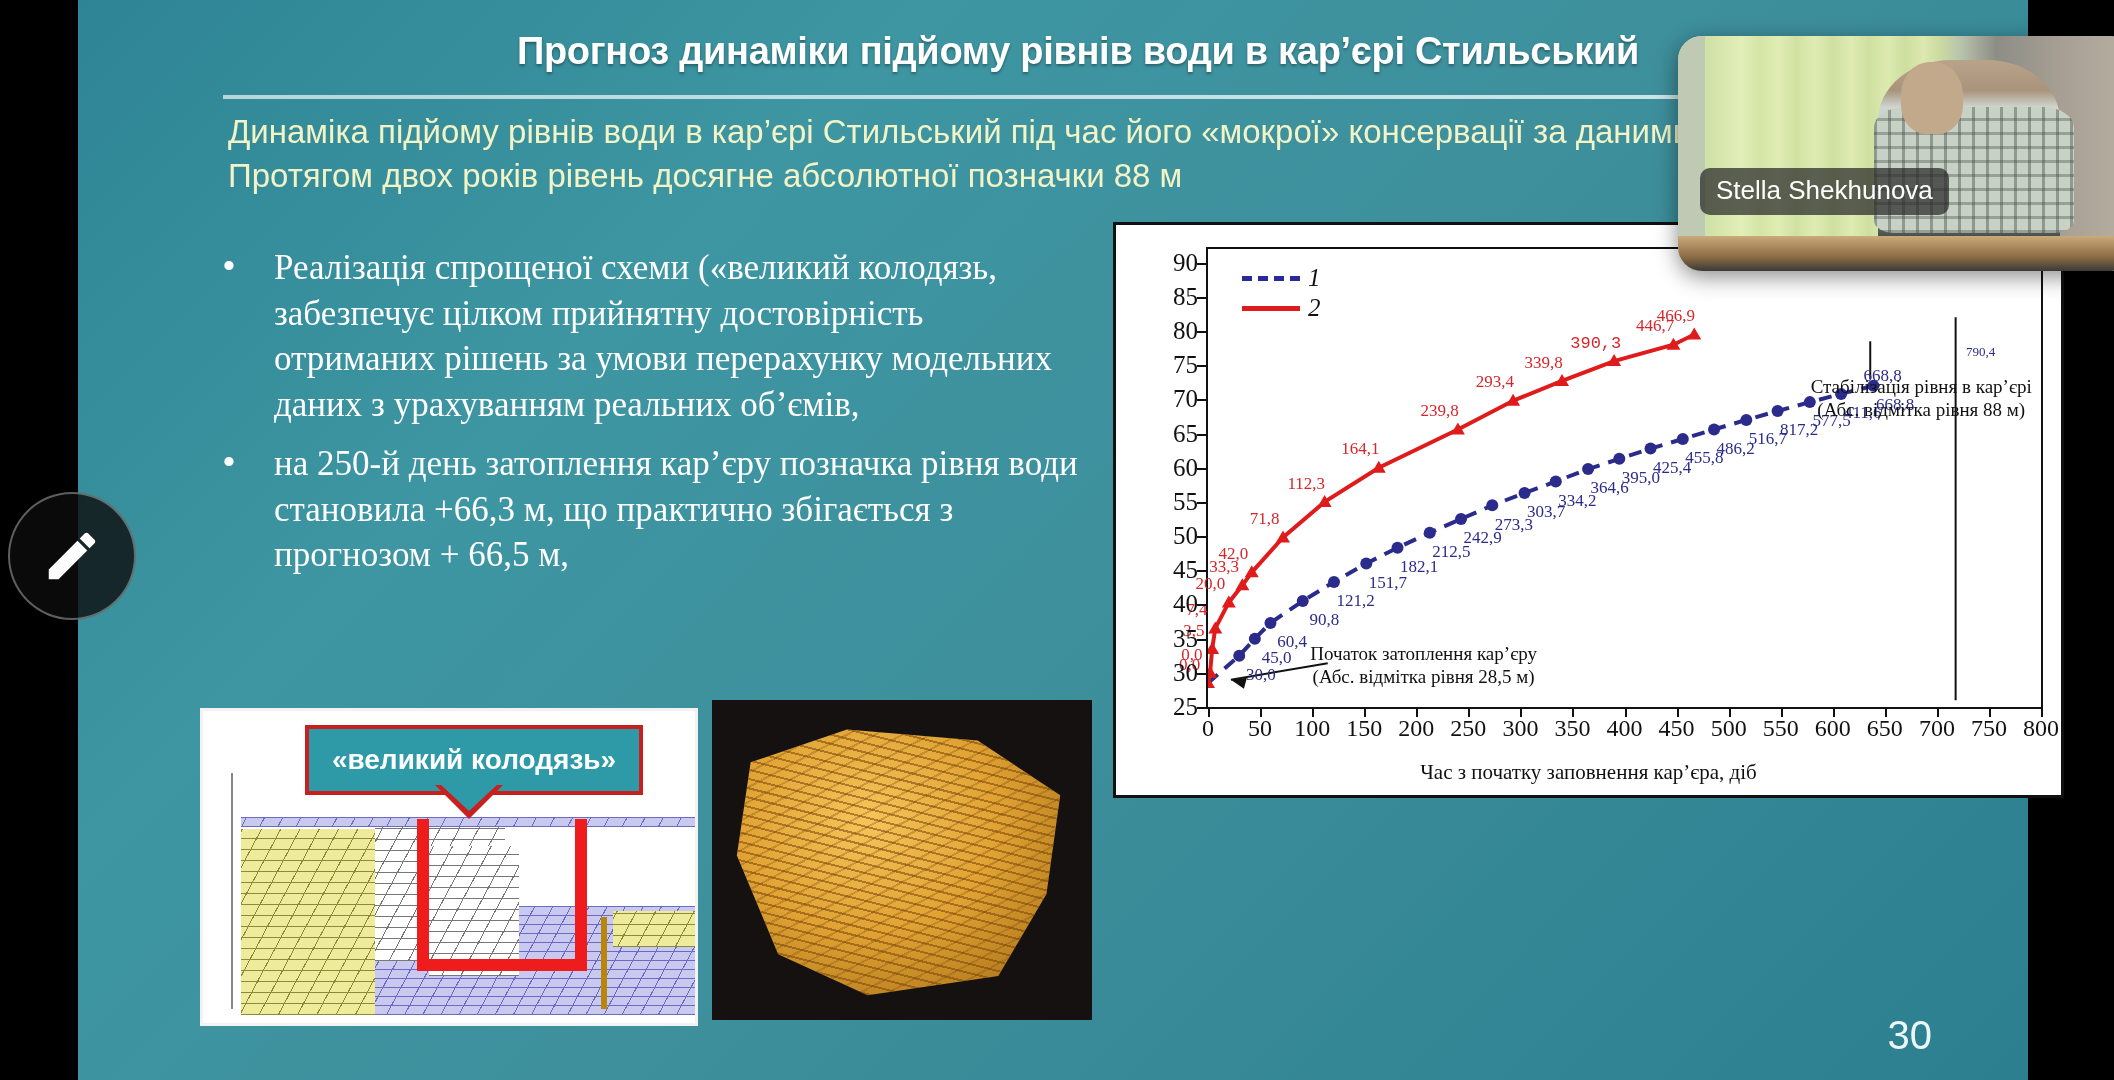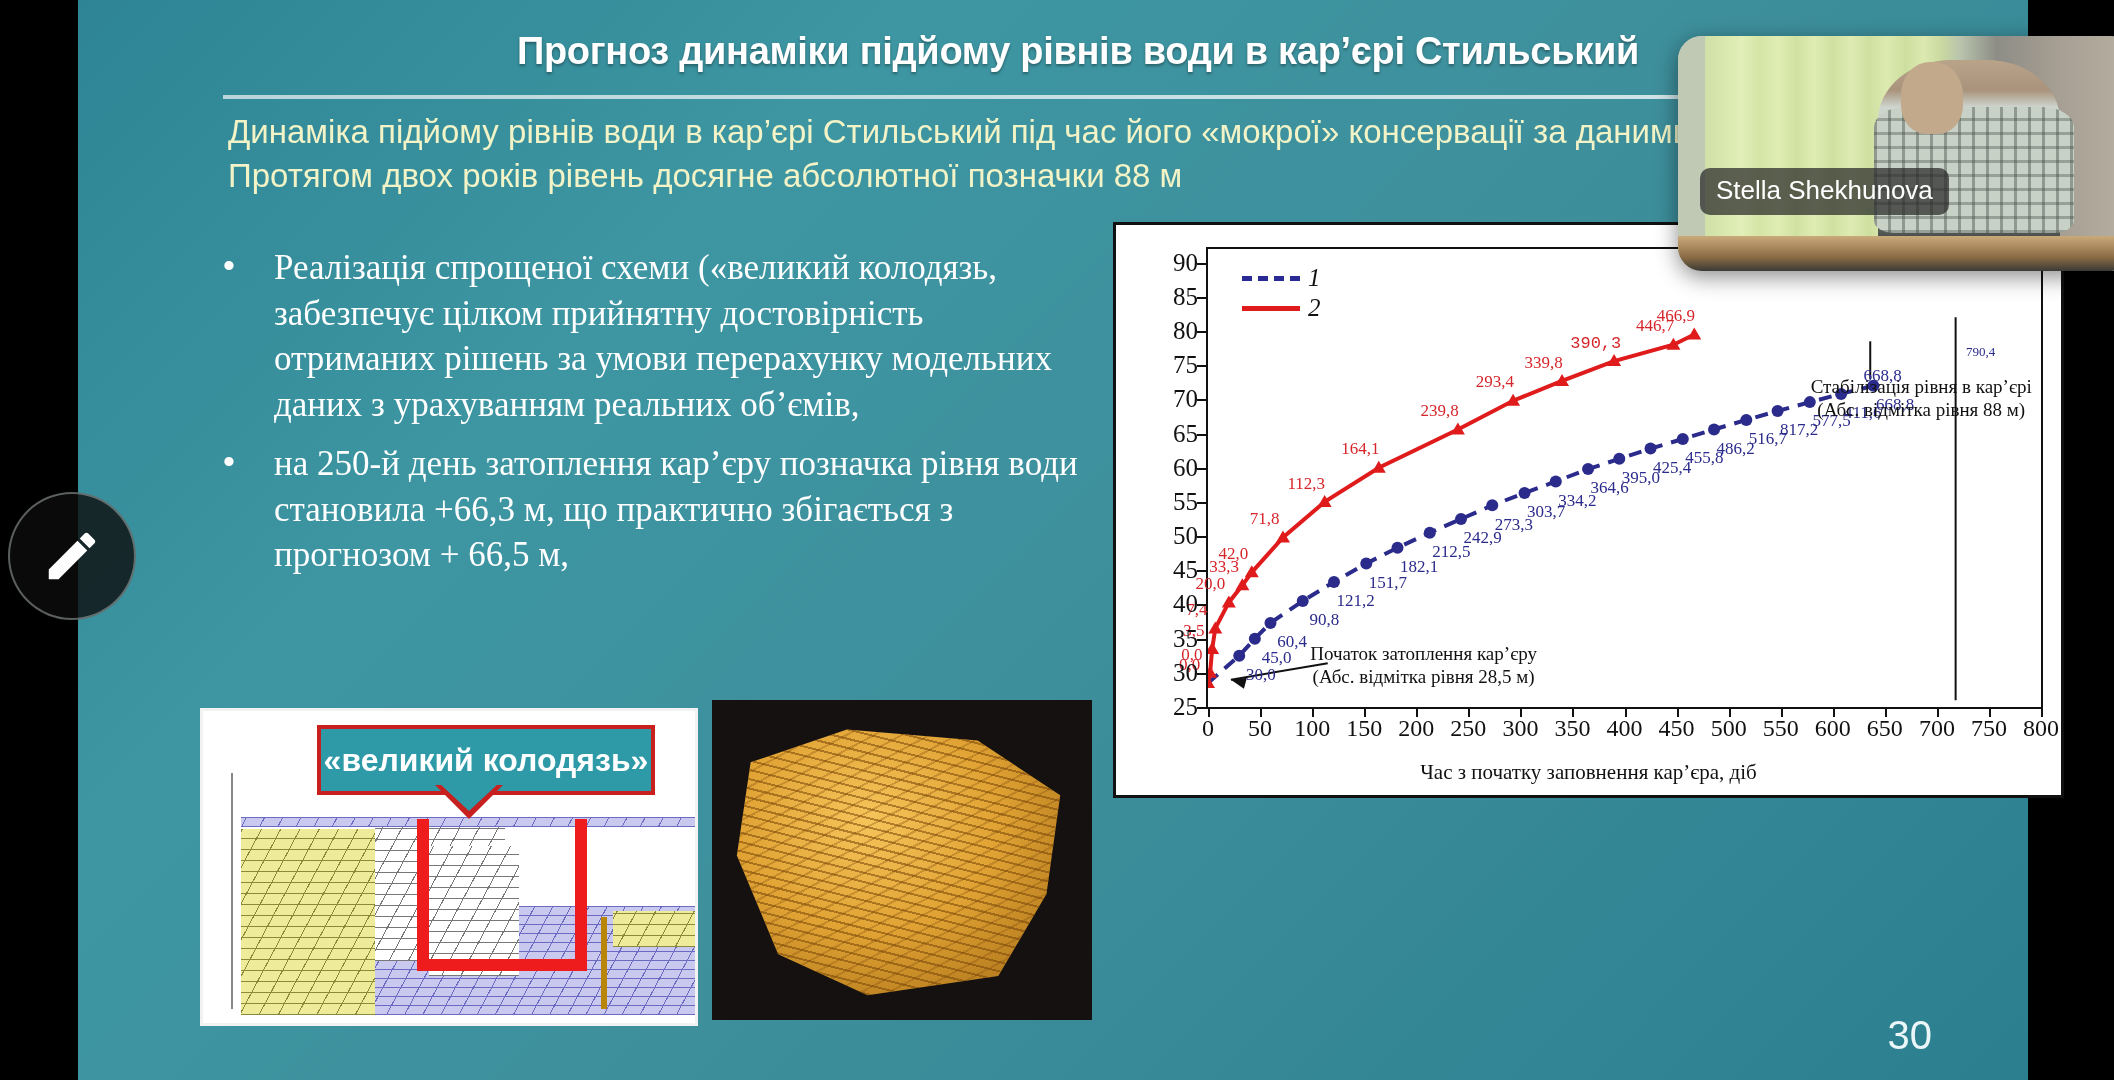--- a/index.html
+++ b/index.html
@@ -111,23 +111,23 @@
   .wd-bluehatch{position:absolute;background:
     repeating-linear-gradient(0deg,#6b6bc4 0 1px, transparent 1px 9px),
     repeating-linear-gradient(-62deg,#6b6bc4 0 1px, transparent 1px 16px),#c9c9ef;}
   .wd-yellow{position:absolute;background:
     repeating-linear-gradient(0deg,#8a8a3a 0 1px, transparent 1px 11px),
     repeating-linear-gradient(-62deg,#8a8a3a 0 1px, transparent 1px 17px),#eeeb9a;}
   .wd-white{position:absolute;background:
     repeating-linear-gradient(0deg,#777 0 1px, transparent 1px 11px),
     repeating-linear-gradient(-62deg,#777 0 1px, transparent 1px 17px),#fff;}
   .wd-red{position:absolute;background:#ee1c1c;}
-  .wd-callout{position:absolute;left:104px;top:4px;width:330px;height:62px;
+  .wd-callout{position:absolute;left:92px;top:4px;width:330px;height:62px;
     background:#2e9aa8;border:4px solid #c81f1f;display:flex;align-items:center;
-    justify-content:center;color:#fff;font-size:32px;font-weight:600;z-index:5;}
+    justify-content:center;color:#fff;font-size:28px;font-weight:600;z-index:5;}
   .wd-tip{position:absolute;left:222px;top:64px;width:0;height:0;z-index:5;
     border-left:34px solid transparent;border-right:34px solid transparent;
     border-top:34px solid #c81f1f;}
   .wd-tip-i{position:absolute;left:226px;top:62px;width:0;height:0;z-index:6;
     border-left:30px solid transparent;border-right:30px solid transparent;
     border-top:28px solid #2e9aa8;}
   .wd-axis{position:absolute;left:18px;top:52px;width:2px;bottom:6px;background:#888;}
 
   
   .m3d{position:absolute;left:18px;top:24px;width:344px;height:274px;

